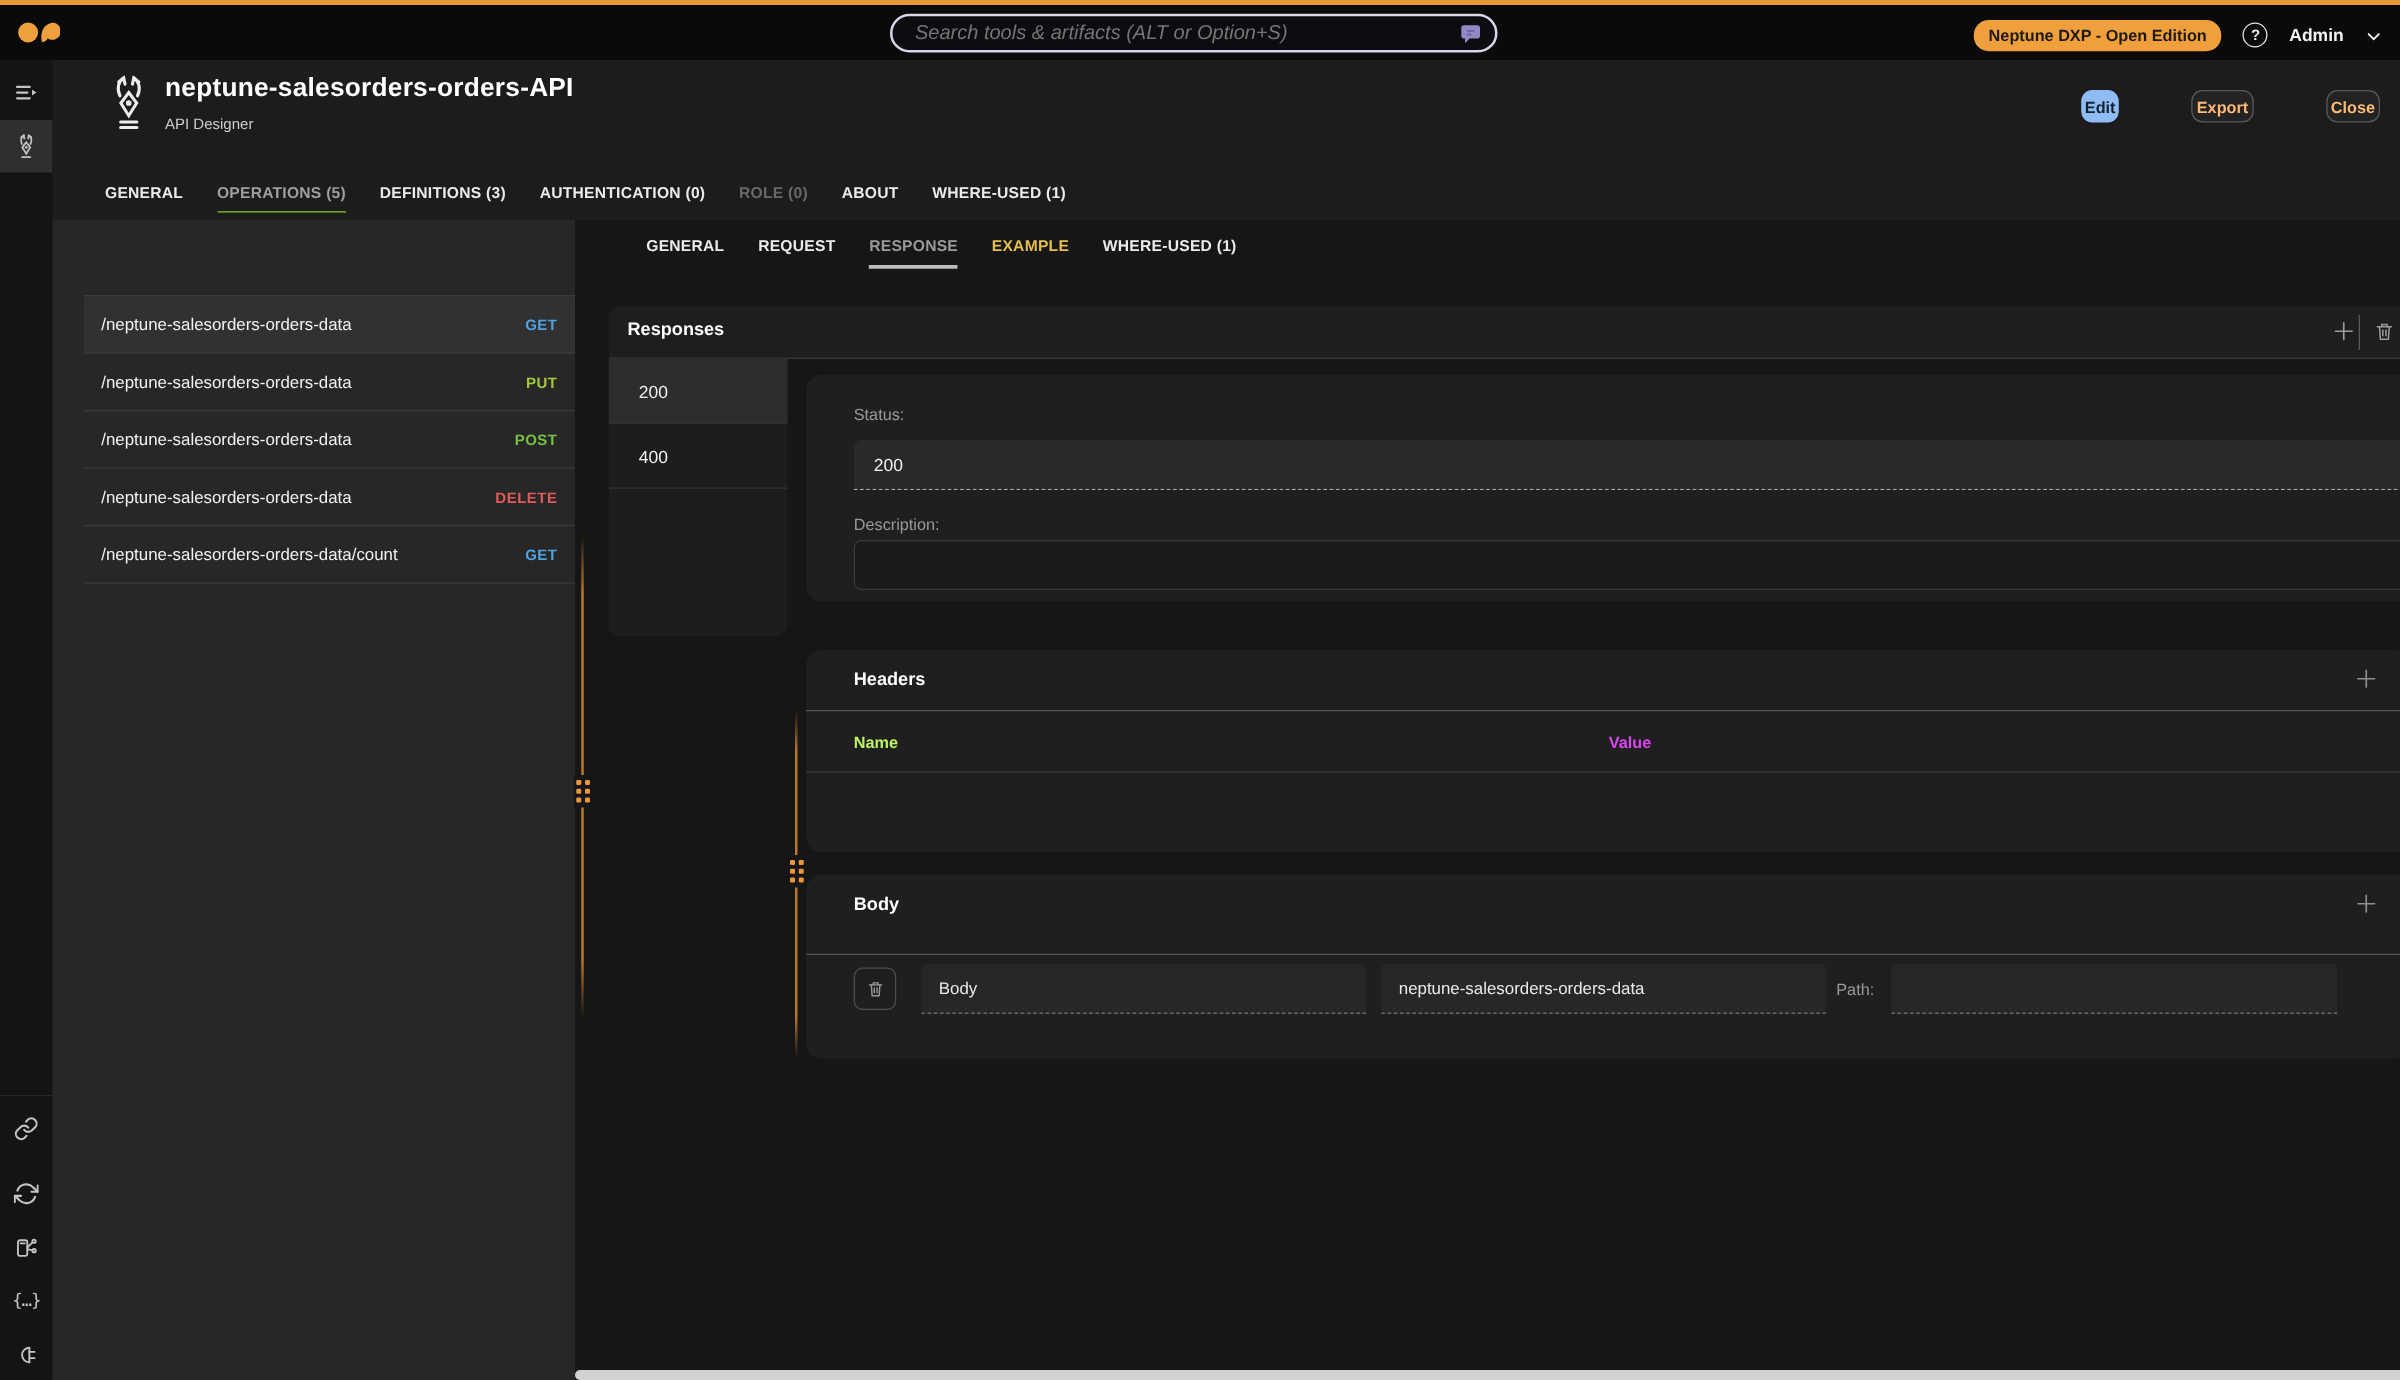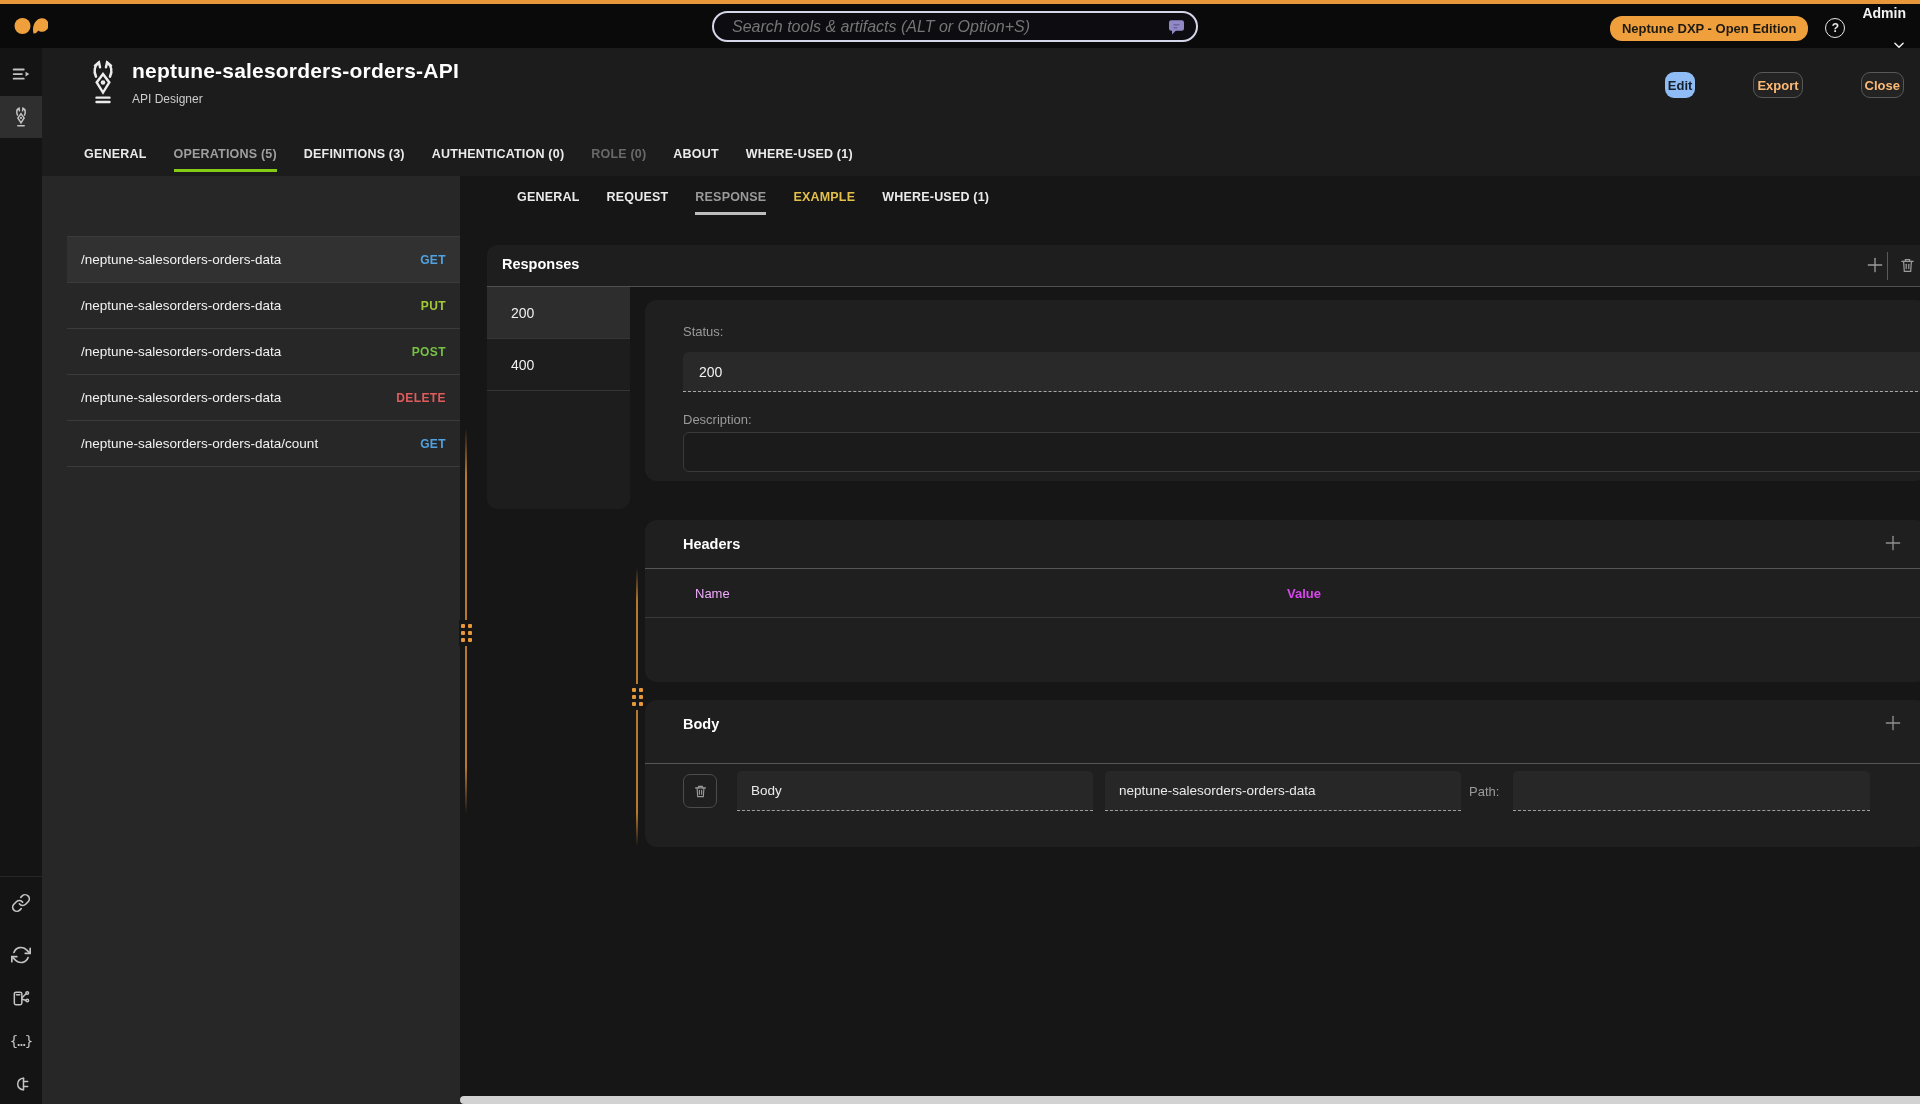--- a/index.html
+++ b/index.html
@@ -13,21 +13,21 @@
   .logo { position:absolute; left:14px; top:9px; }
   .search-pill { position:absolute; left:712px; top:7px; width:486px; height:31px; background:#0d0d11;
     border:2px solid #d6d6ea; border-radius:17px; display:flex; align-items:center; padding:0 10px 0 18px; }
   .search-pill input { flex:1; background:transparent; border:none; outline:none; color:#737373;
     font-style:italic; font-size:16px; font-family:"Liberation Sans",sans-serif; }
   .topbar-right { position:absolute; right:14px; top:4px; height:40px; display:flex; align-items:center; gap:17px; }
   .badge { background:var(--badge_bg,#EFA03C); color:#1e1a12; font-weight:bold; font-size:13px;
     padding:5px 12px; border-radius:12px; white-space:nowrap; }
   .help-circle { width:20px; height:20px; border:1.6px solid #e8e8e8; border-radius:50%; color:#e8e8e8;
     font-size:12px; font-weight:bold; display:flex; align-items:center; justify-content:center; }
-  .user-menu { display:flex; align-items:flex-end; gap:17px; color:#f2f2f2; font-weight:bold; font-size:14px;flex-direction:column; }
+  .user-menu { display:flex; align-items:flex-end; gap:17px; color:#f2f2f2; font-weight:bold; font-size:14px; }
 
   
   .rail { position:absolute; left:0; top:48px; width:42px; height:1056px; background:#141414; }
   .rail-item { position:absolute; left:0; width:42px; height:42px; display:flex; align-items:center; justify-content:center; color:#c3c3c3; }
   .rail-item.active { background:#2f2f2f; }
   .rail-divider { position:absolute; left:0; top:828px; width:42px; height:1px; background:#262626; }
   .braces-glyph { font-family:"DejaVu Sans Mono",monospace; font-size:14px; color:#c3c3c3; letter-spacing:-1px; }
 
   
   .header { position:absolute; left:42px; top:48px; width:1878px; height:92px; background:#1c1c1c; }
@@ -36,21 +36,21 @@
   .page-subtitle { position:absolute; left:90px; top:44px; color:#cdcdcd; font-size:12px; }
   .header-actions { position:absolute; right:16px; top:24px; display:flex; gap:10px; }
   .btn { height:26px; padding:0 3px; border-radius:9px; font-size:13px; font-weight:bold; display:flex; align-items:center; }
   .btn-primary { background:var(--edit_btn,#8FBCF5); color:#15202d; }
   .btn-ghost { background:#232323; border:1px solid #585858; color:#fdba74;margin-left:48px; }
 
   
   .tabs { position:absolute; left:42px; top:140px; width:1878px; height:36px; background:#1c1c1c;
     display:flex; gap:27px; padding-left:42px; }
   .tab { color:#ebebeb; font-size:12.5px; font-weight:bold; letter-spacing:.2px; padding:7px 0 8px; align-self:flex-start; }
-  .tab.active { color:#9f9f9f; border-bottom:3px solid #84cc16; }
+  .tab.active { color:#9f9f9f; border-bottom:1px solid #84cc16; }
   .tab.disabled { color:#696969; }
 
   
   .ops-panel { position:absolute; left:42px; top:176px; width:418px; height:928px; background:#272727; }
   .ops-toolbar { position:absolute; left:25px; top:18px; width:375px; height:28px; display:flex; align-items:center; }
   .ops-search { width:273px; height:28px; border:1px solid #9c9c9c; border-radius:3px; display:flex; align-items:center; padding:0 8px 0 10px; }
   .ops-search input { flex:1; background:transparent; border:none; outline:none; color:#d8d8d8; font-style:italic; font-size:13px; font-family:"Liberation Sans",sans-serif; }
   .ops-plus { margin-left:14px; color:#d5d5d5; }
   .ops-divider { width:1px; height:24px; background:#4d4d4d; margin-left:16px; }
   .ops-trash { margin-left:16px; color:#969696; }
@@ -89,21 +89,21 @@
     border-radius:6px 6px 0 0; border-bottom:1.5px dashed #a8a8a8; color:#f2f2f2; font-size:14px; padding-left:16px;
     font-family:"Liberation Sans",sans-serif; }
   .input-boxed { position:absolute; left:38px; width:1245px; height:40px; background:#1b1b1b; border:1px solid #3b3b3b;
     outline:none; border-radius:6px; color:#f2f2f2; font-size:14px; padding-left:16px; font-family:"Liberation Sans",sans-serif; }
 
   .card-headers { top:344px; height:162px; }
   .card-body-sec { top:524px; height:147px; }
   .card-title { position:absolute; left:38px; top:16px; color:#fff; font-size:14.5px; font-weight:bold; }
   .card-plus { position:absolute; left:1238px; top:13px; color:#8f8f8f; }
   .card-titleline { position:absolute; left:0; width:1283px; height:1px; background:#565656; }
-  .th-name { position:absolute; left:50px; top:66px; color:#f0abfc; font-size:13px; font-weight:normal; }
+  .th-name { position:absolute; left:38px; top:66px; color:#bef264; font-size:13px; font-weight:bold; }
   .th-value { position:absolute; left:642px; top:66px; color:#d946ef; font-size:13px; font-weight:bold; }
   .table-line { position:absolute; left:0; top:97px; width:1283px; height:1px; background:#3a3a3a; }
 
   .trash-btn { position:absolute; left:38px; top:74px; width:34px; height:34px; border:1px solid #4c4c4c; border-radius:7px;
     display:flex; align-items:center; justify-content:center; color:#9a9a9a; background:transparent; }
   .body-field { position:absolute; top:71px; height:40px; background:#272727; border-radius:5px 5px 0 0;
     border-bottom:1.5px dashed #9e9e9e; color:#eaeaea; font-size:13.5px; line-height:40px; padding-left:14px; }
   .bf-type { left:92px; width:356px; }
   .bf-def { left:460px; width:356px; }
   .bf-pathlabel { position:absolute; left:824px; top:84px; color:#9a9a9a; font-size:13px; }

